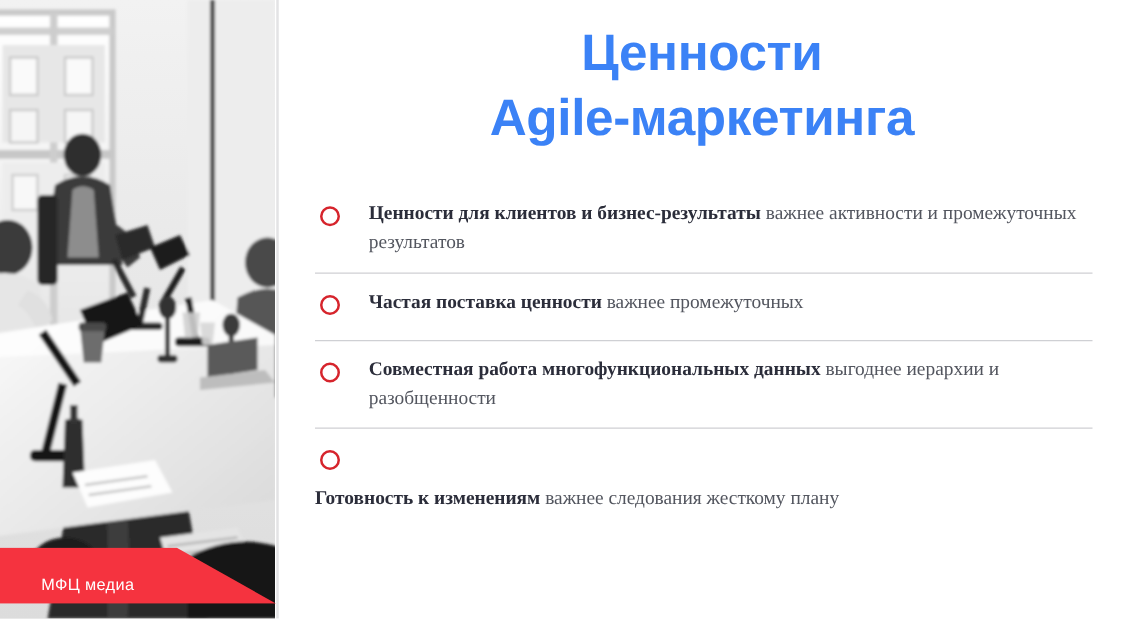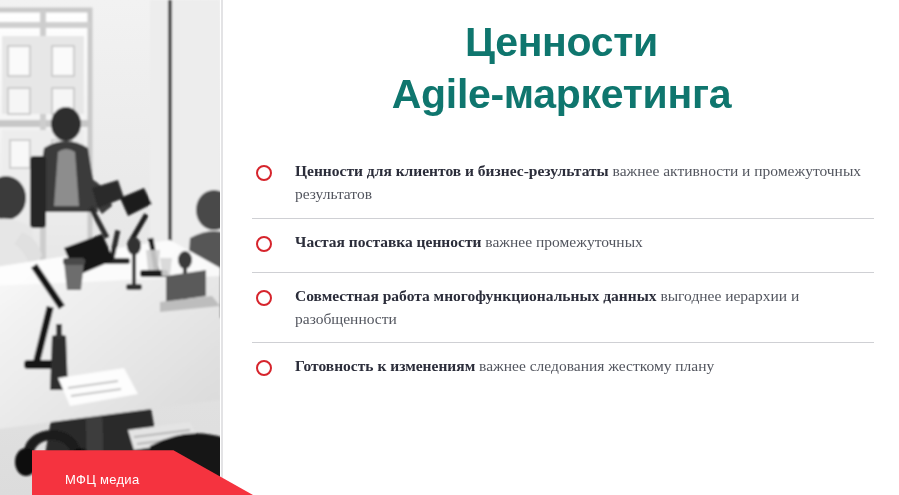--- a/index.html
+++ b/index.html
@@ -42,26 +42,25 @@
     top: 0;
     width: 2px;
     height: 495px;
     background: #e3e3e5;
   }
 
   
   .brand-banner {
     position: absolute;
     left: 0;
-    bottom: 0;
+    bottom: 12px;
     width: 221px;
     height: 52px;
     overflow: hidden;
     pointer-events: none;
-    margin-left: 32px;
   }
   .brand-banner .shape {
     position: absolute;
     inset: 0;
     background: #f5333f;
     clip-path: polygon(0 14%, 64% 14%, 100% 100%, 0 100%);
   }
   .brand-label {
     position: absolute;
     left: 33px;
@@ -81,21 +80,21 @@
     width: 675px;
     height: 495px;
   }
 
   .title {
     position: absolute;
     left: 0;
     top: 16px;
     width: 675px;
     text-align: center;
-    color: #0f766e;
+    color: #3b82f6;
     font-weight: bold;
     font-size: 41px;
     line-height: 1.27;
     letter-spacing: -0.3px;
   }
   .title .line {
     display: block;
     white-space: nowrap;
   }
 
@@ -110,20 +109,21 @@
   .value-item {
     position: relative;
     display: flex;
     align-items: flex-start;
     padding: 0 0 0 0;
     border-bottom: 1px solid #cfd0d4;
     min-height: 53px;
   }
   .value-item.last {
     border-bottom: none;
+    flex-direction: column;
   }
 
   .bullet {
     flex: 0 0 auto;
     width: 16px;
     height: 16px;
     border: 2px solid #d6242c;
     border-radius: 50%;
     box-sizing: border-box;
     margin: 17px 23px 0 4px;

